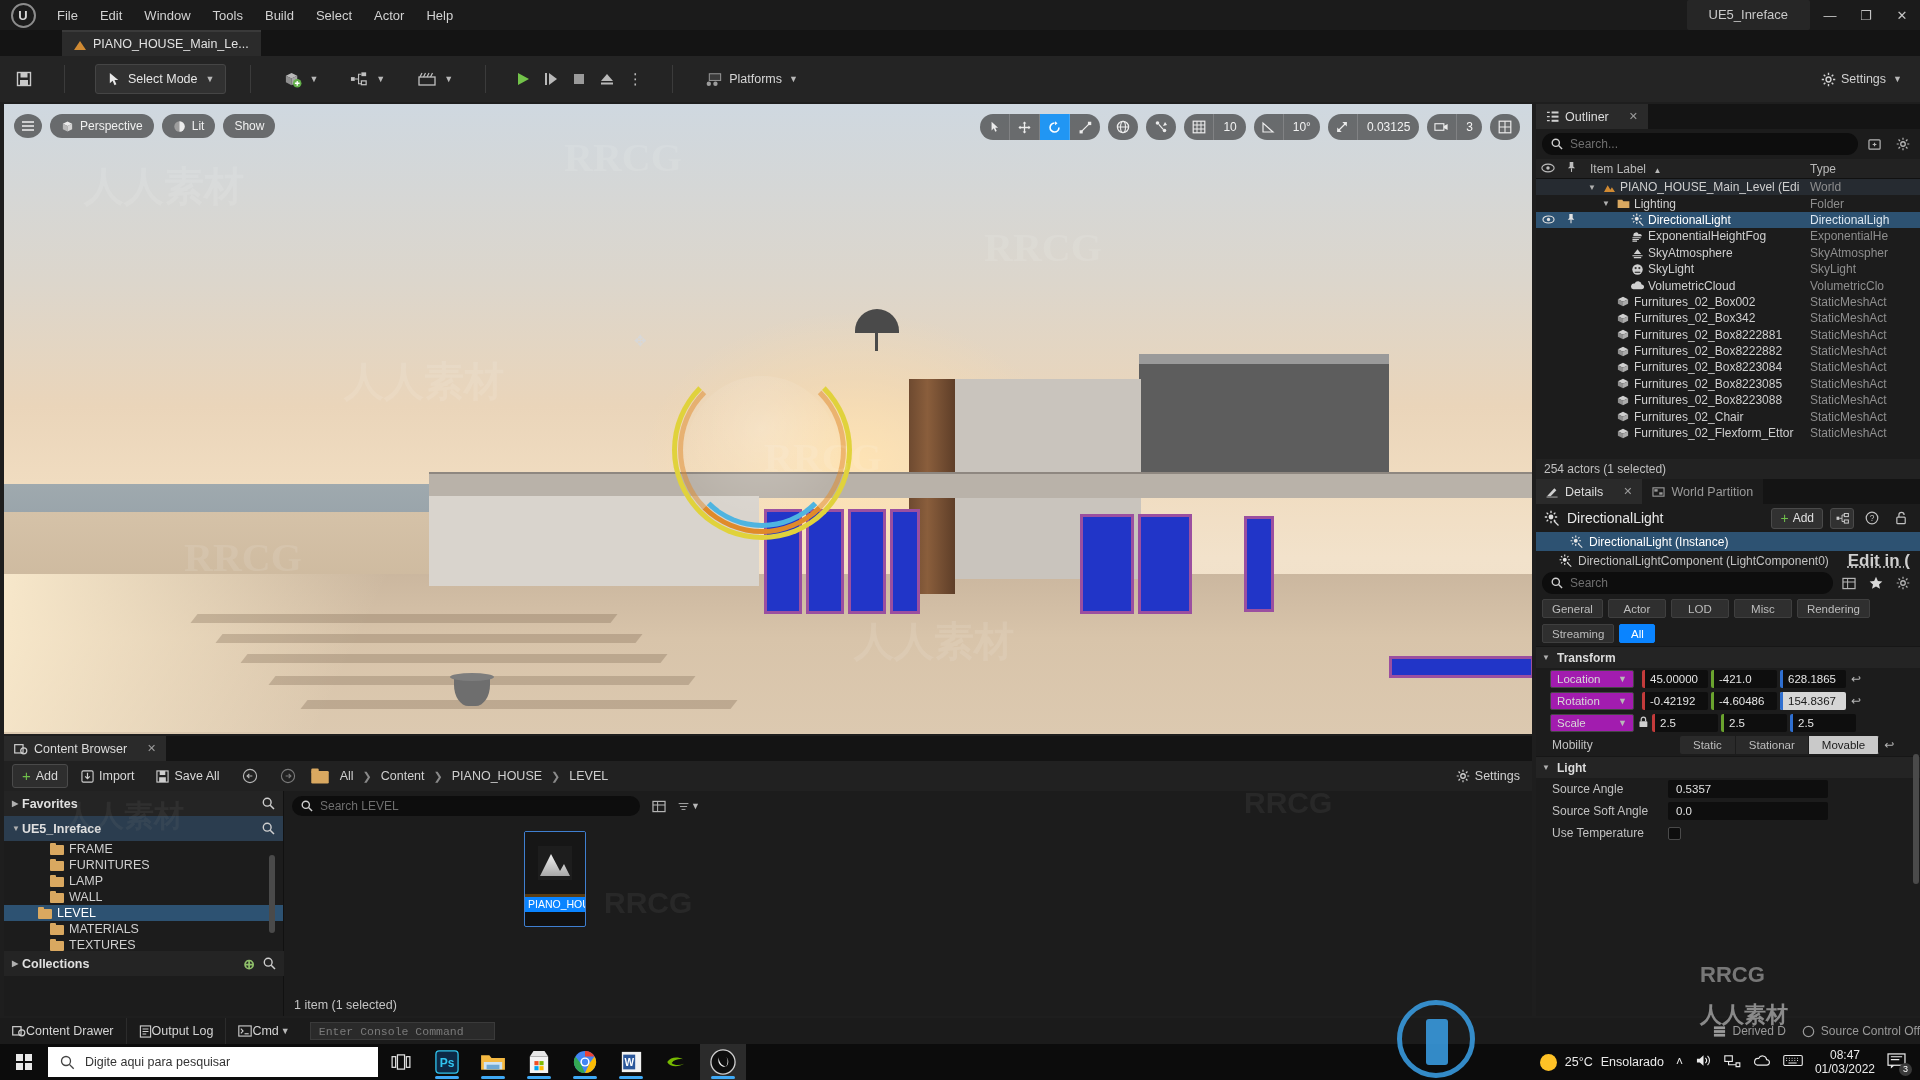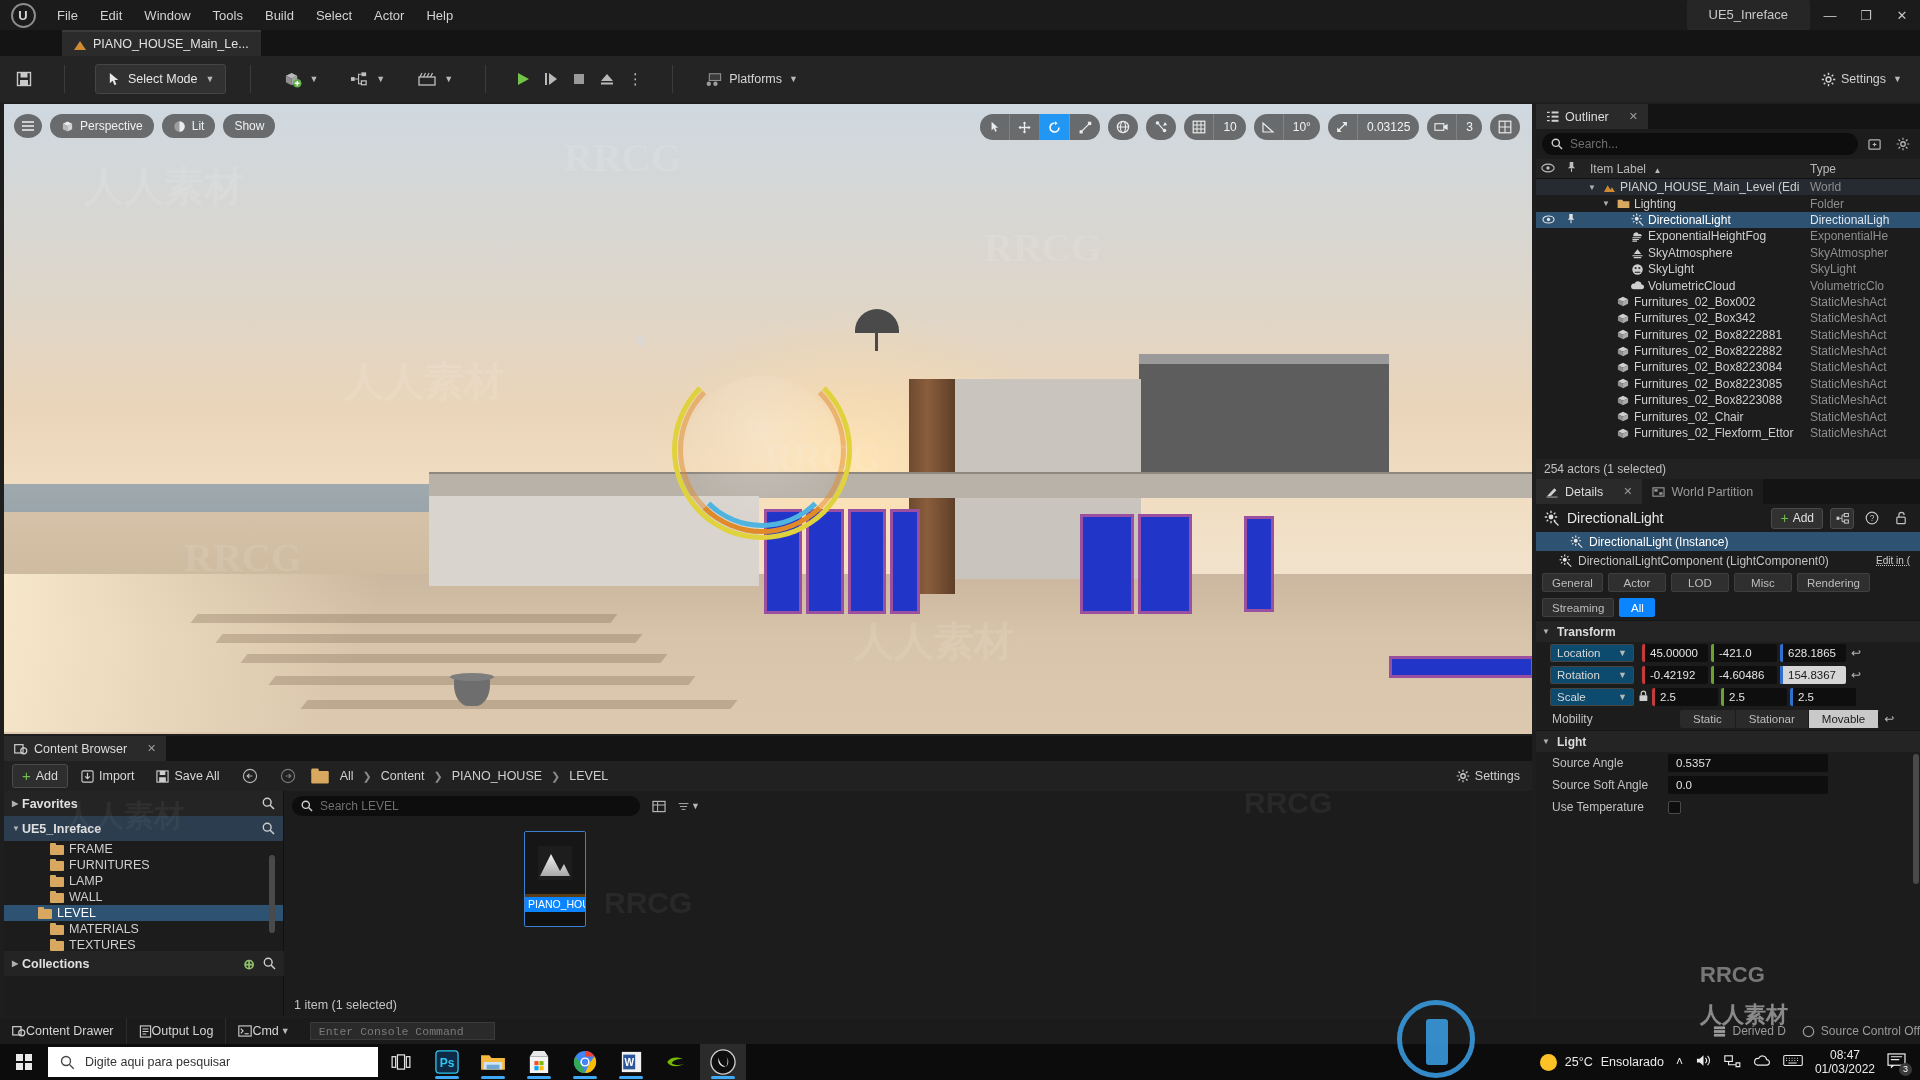--- a/index.html
+++ b/index.html
@@ -141,33 +141,33 @@
   .det-title { height:28px; display:flex; align-items:center; padding:0 8px; gap:7px; background:#1c1c1c; }
   .det-title .nm { font-size:14px; color:#e8e8e8; flex:1; }
   .addbtn { background:#313131; border:1px solid #4a4a4a; border-radius:3px; height:21px;
      display:flex; align-items:center; gap:4px; padding:0 8px; font-size:12px; color:#e0e0e0; }
   .mini-btn { width:24px; height:21px; display:flex; align-items:center; justify-content:center;
      color:#cacaca; font-size:12px; background:#313131; border:1px solid #4a4a4a; border-radius:3px;}
   .icon-btn { width:22px; height:21px; display:flex; align-items:center; justify-content:center; color:#c0c0c0; font-size:13px;}
   .comprow { height:19px; display:flex; align-items:center; gap:6px; padding:0 6px; font-size:12px; }
   .comprow.sel { background:#2d5272; color:#fff;padding-left:33px; }
   .comprow.indent { padding-left:22px; color:#c2c2c2; }
-  .editlink { color:#cfcfcf; text-decoration:underline dotted; font-size:10px; }
+  .editlink { color:#cfcfcf; text-decoration:underline dotted; font-size:17px;font-weight:bold; }
   .filterrow { height:26px; display:flex; align-items:center; gap:5px; padding:0 6px; }
   .catrow { display:flex; gap:5px; padding:3px 6px; flex-wrap:wrap; }
   .cat { background:#2f2f2f; border:1px solid #3f3f3f; height:19px; min-width:58px;
      display:flex; align-items:center; justify-content:center; padding:0 9px;
      font-size:11.5px; color:#bdbdbd; border-radius:2px; }
   .cat.on { background:#0a84ff; color:#fff; border-color:#0a84ff; min-width:36px; }
 
   .sect { height:22px; display:flex; align-items:center; gap:5px; background:#242424;
      padding:0 6px; font-size:12px; color:#dcdcdc; font-weight:bold; border-top:1px solid #161616;}
   .prow { height:22px; display:flex; align-items:center; font-size:12px; }
   .prow .plabel { width:118px; padding-left:16px; color:#c2c2c2; }
-  .combo { background:#0c4a6e; border:1px solid #454545; border-radius:2px; height:18px;
+  .combo { background:#a21caf; border:1px solid #454545; border-radius:2px; height:18px;
      display:flex; align-items:center; justify-content:space-between; padding:0 6px;
      width:84px; font-size:11.5px; color:#d8d8d8; margin-left:14px; }
   .vecwrap { display:flex; gap:3px; align-items:center; margin-left:8px; }
   .vnum { width:66px; height:18px; background:#0e0e0e; border-radius:2px; position:relative;
      display:flex; align-items:center; padding-left:8px; font-size:11.5px; color:#e4e4e4; overflow:hidden;}
   .vnum::before { content:""; position:absolute; left:0; top:0; width:3px; height:100%; }
   .vnum.x::before { background:#c33b3b; } .vnum.y::before { background:#6aa32e; } .vnum.z::before { background:#2f6fd0; }
   .vnum.z.hl { background:#d6d6d6; color:#1a1a1a; }
   .reset { width:20px; text-align:center; color:#b5b5b5; font-size:12px; }
   .lockic { width:18px; text-align:center; color:#cfcfcf; font-size:12px; }
@@ -936,20 +936,46 @@
               <circle cx="6.2" cy="6.2" r="2.1" fill="#e6e6e6"></circle>
               <path d="M6.2 0.6v2M6.2 9.8v2M0.6 6.2h2M9.8 6.2h2M2.2 2.2l1.4 1.4M8.8 8.8l1.4 1.4M10.2 2.2L8.8 3.6M3.6 8.8l-1.4 1.4" stroke="#e6e6e6" stroke-width="1.2"></path>
               <path d="M9 9.6 L13.2 13.6" stroke="#e6e6e6" stroke-width="1.1"></path>
             </svg>
           </span>
           <span>DirectionalLightComponent (LightComponent0)</span>
           <span class="editlink" style="margin-left:auto;margin-right:4px;">Edit in (</span>
         </div>
       </div>
 
+    <div class="filterrow">
+      <div class="searchbox">
+        <svg width="12" height="12" viewBox="0 0 13 13">
+          <circle cx="5.2" cy="5.2" r="3.9" fill="none" stroke="#cfcfcf" stroke-width="1.5"></circle>
+          <path d="M8.2 8.2 L12 12" stroke="#cfcfcf" stroke-width="1.6"></path>
+          </svg>
+        <span>Search</span>
+      </div>
+      <div class="sq-btn">
+        <svg width="14" height="13" viewBox="0 0 15 14">
+            <rect x="1" y="1.5" width="13" height="11" fill="none" stroke="#b4b4b4" stroke-width="1.3"></rect>
+        <path d="M1 5.3h13M6 1.5v11" stroke="#b4b4b4" stroke-width="1.1"></path>
+          </svg>
+      </div>
+      <div class="sq-btn">
+        <svg width="14" height="14" viewBox="0 0 15 15">
+            <path d="M7.5 0.8 L9.5 5.3 L14.3 5.8 L10.7 9 L11.8 13.7 L7.5 11.2 L3.2 13.7 L4.3 9 L0.7 5.8 L5.5 5.3z" fill="#d8d8d8"></path>
+          </svg>
+      </div>
+      <div class="sq-btn">
+        <svg width="14" height="14" viewBox="0 0 16 16">
+            <circle cx="8" cy="8" r="2.6" fill="none" stroke="#b4b4b4" stroke-width="1.5"></circle>
+        <path d="M8 0.8v2.4M8 12.8v2.4M0.8 8h2.4M12.8 8h2.4M2.9 2.9l1.7 1.7M11.4 11.4l1.7 1.7M13.1 2.9l-1.7 1.7M4.6 11.4l-1.7 1.7" stroke="#b4b4b4" stroke-width="1.4"></path>
+          </svg>
+      </div>
+    </div>
 
     <div class="catrow">
       <div class="cat">General</div>
       <div class="cat">Actor</div>
       <div class="cat">LOD</div>
       <div class="cat">Misc</div>
       <div class="cat">Rendering</div>
     </div>
     <div class="catrow">
       <div class="cat">Streaming</div>

